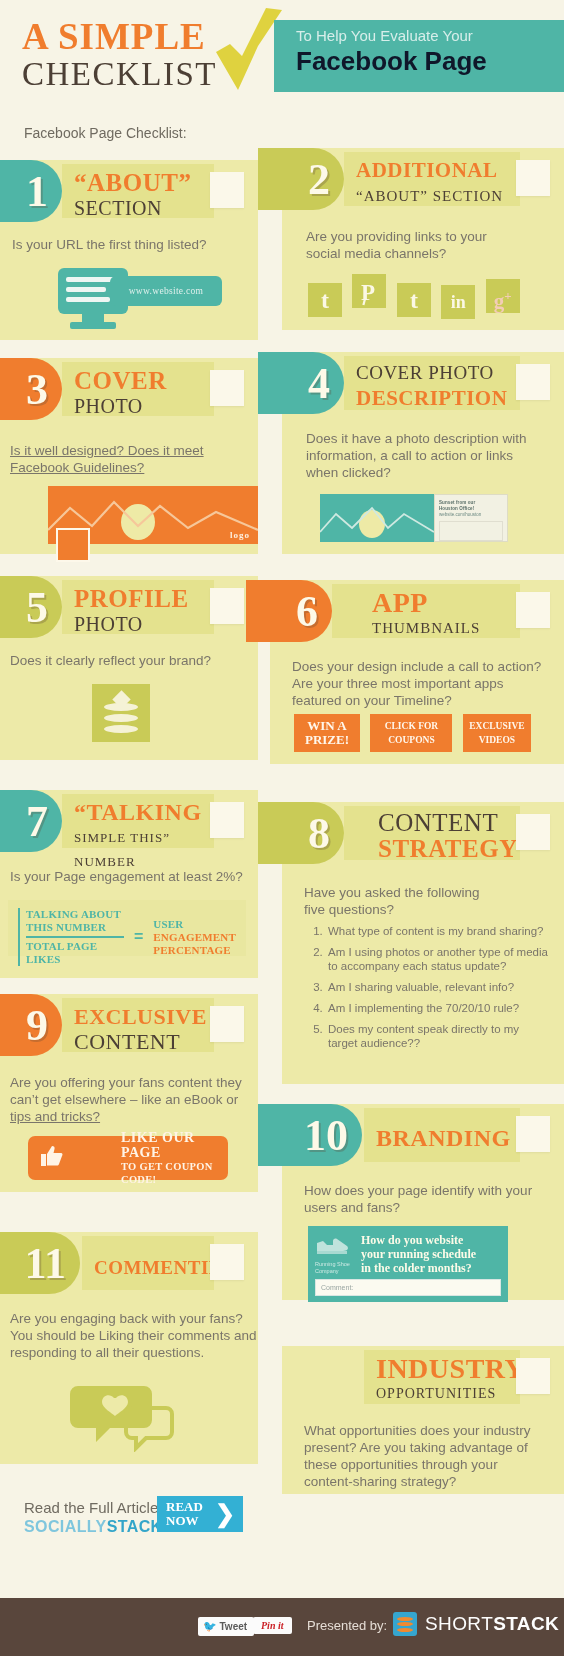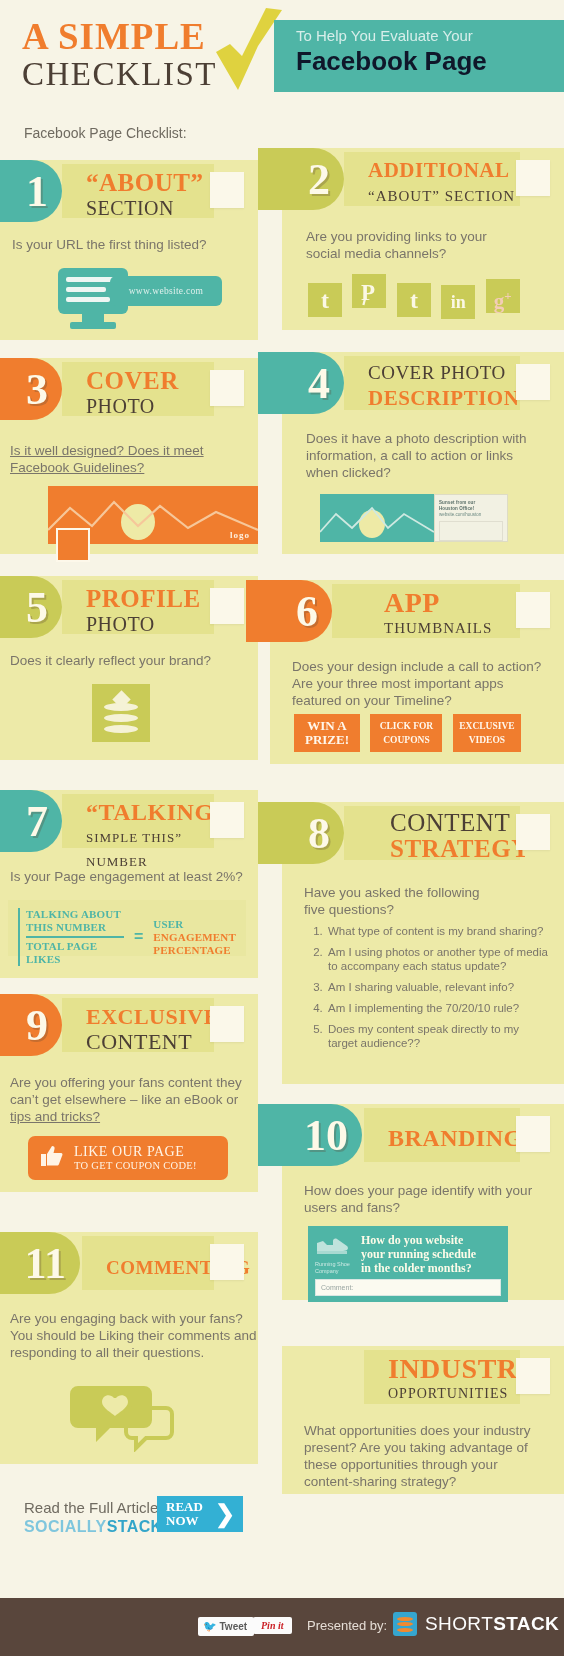--- a/index.html
+++ b/index.html
@@ -46,21 +46,21 @@
     font-family: "Liberation Serif", serif; font-weight: bold;
     font-size: 44px; color: #fdf9e8;
     text-shadow: 2px 2px 0 rgba(90,70,50,0.28);
   }
   .numbadge.teal { background: #4fb5a6; }
   .numbadge.olive { background: #c9cb57; }
   .numbadge.orange { background: #f07d2e; }
   .numbadge.wide { width: 104px; }
   .titlebar {
     position: absolute; left: 62px; top: 4px; right: 44px; height: 54px;
-    background: #e4e28e; padding: 5px 0 0 24px;
+    background: #e4e28e; padding: 5px 0 0 12px;
   }
   .t-big {
     font-family: "Liberation Serif", serif; font-weight: bold; font-size: 25px;
     letter-spacing: 0.5px; line-height: 27px;
   }
   .t-small {
     font-family: "Liberation Serif", serif; font-size: 20px;
     letter-spacing: 0.5px; line-height: 24px;
   }
   .t-small.cap { font-size: 15px; letter-spacing: 1px; }
@@ -114,21 +114,21 @@
   .f-or { color: #f07d2e; font-family: "Liberation Serif", serif; font-weight: bold;
           font-size: 11px; line-height: 13px; letter-spacing: 0.2px; }
   .frac-line { border-top: 2px solid #4fb5a6; margin: 2px 0; }
   .eq { color: #4fb5a6; font-size: 16px; font-weight: bold; }
 
   .olist { position: absolute; font-size: 11.5px; color: #7a756a; line-height: 14px; }
   .olist li { margin-bottom: 7px; margin-left: 22px; padding-left: 2px; }
 
   .likebtn { width: 200px; height: 44px; background: #f07d2e; border-radius: 7px;
              display: flex; align-items: center; padding-left: 10px; }
-  .likebtn .lines { color: #fff4e6; font-family: "Liberation Serif", serif; font-weight: normal; }
+  .likebtn .lines { color: #fff4e6; font-family: "Liberation Serif", serif; font-weight: bold; margin-left: 47px; }
   .l1 { font-size: 14px; line-height: 15px; letter-spacing: 0.5px; }
   .l2 { font-size: 10.5px; line-height: 13px; letter-spacing: 0.3px; }
 
   .brand-card { position: absolute; background: #4fb5a6; width: 200px; height: 76px; padding: 7px; }
   .brand-q { color: #fdfbe8; font-family: "Liberation Serif", serif; font-weight: bold;
              font-size: 12px; line-height: 14px; }
   .brand-name { color: #cdeae4; font-size: 5.5px; line-height: 7px; }
   .comment-box { position: absolute; left: 7px; right: 7px; bottom: 6px; height: 17px;
                  background: #fbfaf0; border: 1px solid #d8e6e2; color: #9aa6a2;
                  font-size: 7px; padding: 4px 0 0 5px; }
@@ -313,21 +313,21 @@
     <div class="q" style="left:22px;top:78px;">
       <div>Does your design include a call to action?</div>
       <div>Are your three most important apps</div>
       <div>featured on your Timeline?</div>
     </div>
     <div class="ill" style="left:24px;top:134px;">
       <span class="appbtn" style="width:66px;">
         <span style="display:block;font-size:13px;line-height:14px;">WIN A</span>
         <span style="display:block;font-size:13px;line-height:14px;">PRIZE!</span>
       </span>
-      <span class="appbtn" style="width:72px;">
+      <span class="appbtn" style="width:82px;">
         <span style="display:block;font-size:9.5px;line-height:14px;">CLICK FOR</span>
         <span style="display:block;font-size:9.5px;line-height:14px;">COUPONS</span>
       </span>
       <span class="appbtn" style="width:68px;margin-right:0;">
         <span style="display:block;font-size:9.5px;line-height:14px;">EXCLUSIVE</span>
         <span style="display:block;font-size:9.5px;line-height:14px;">VIDEOS</span>
       </span>
     </div>
   </div>
 

